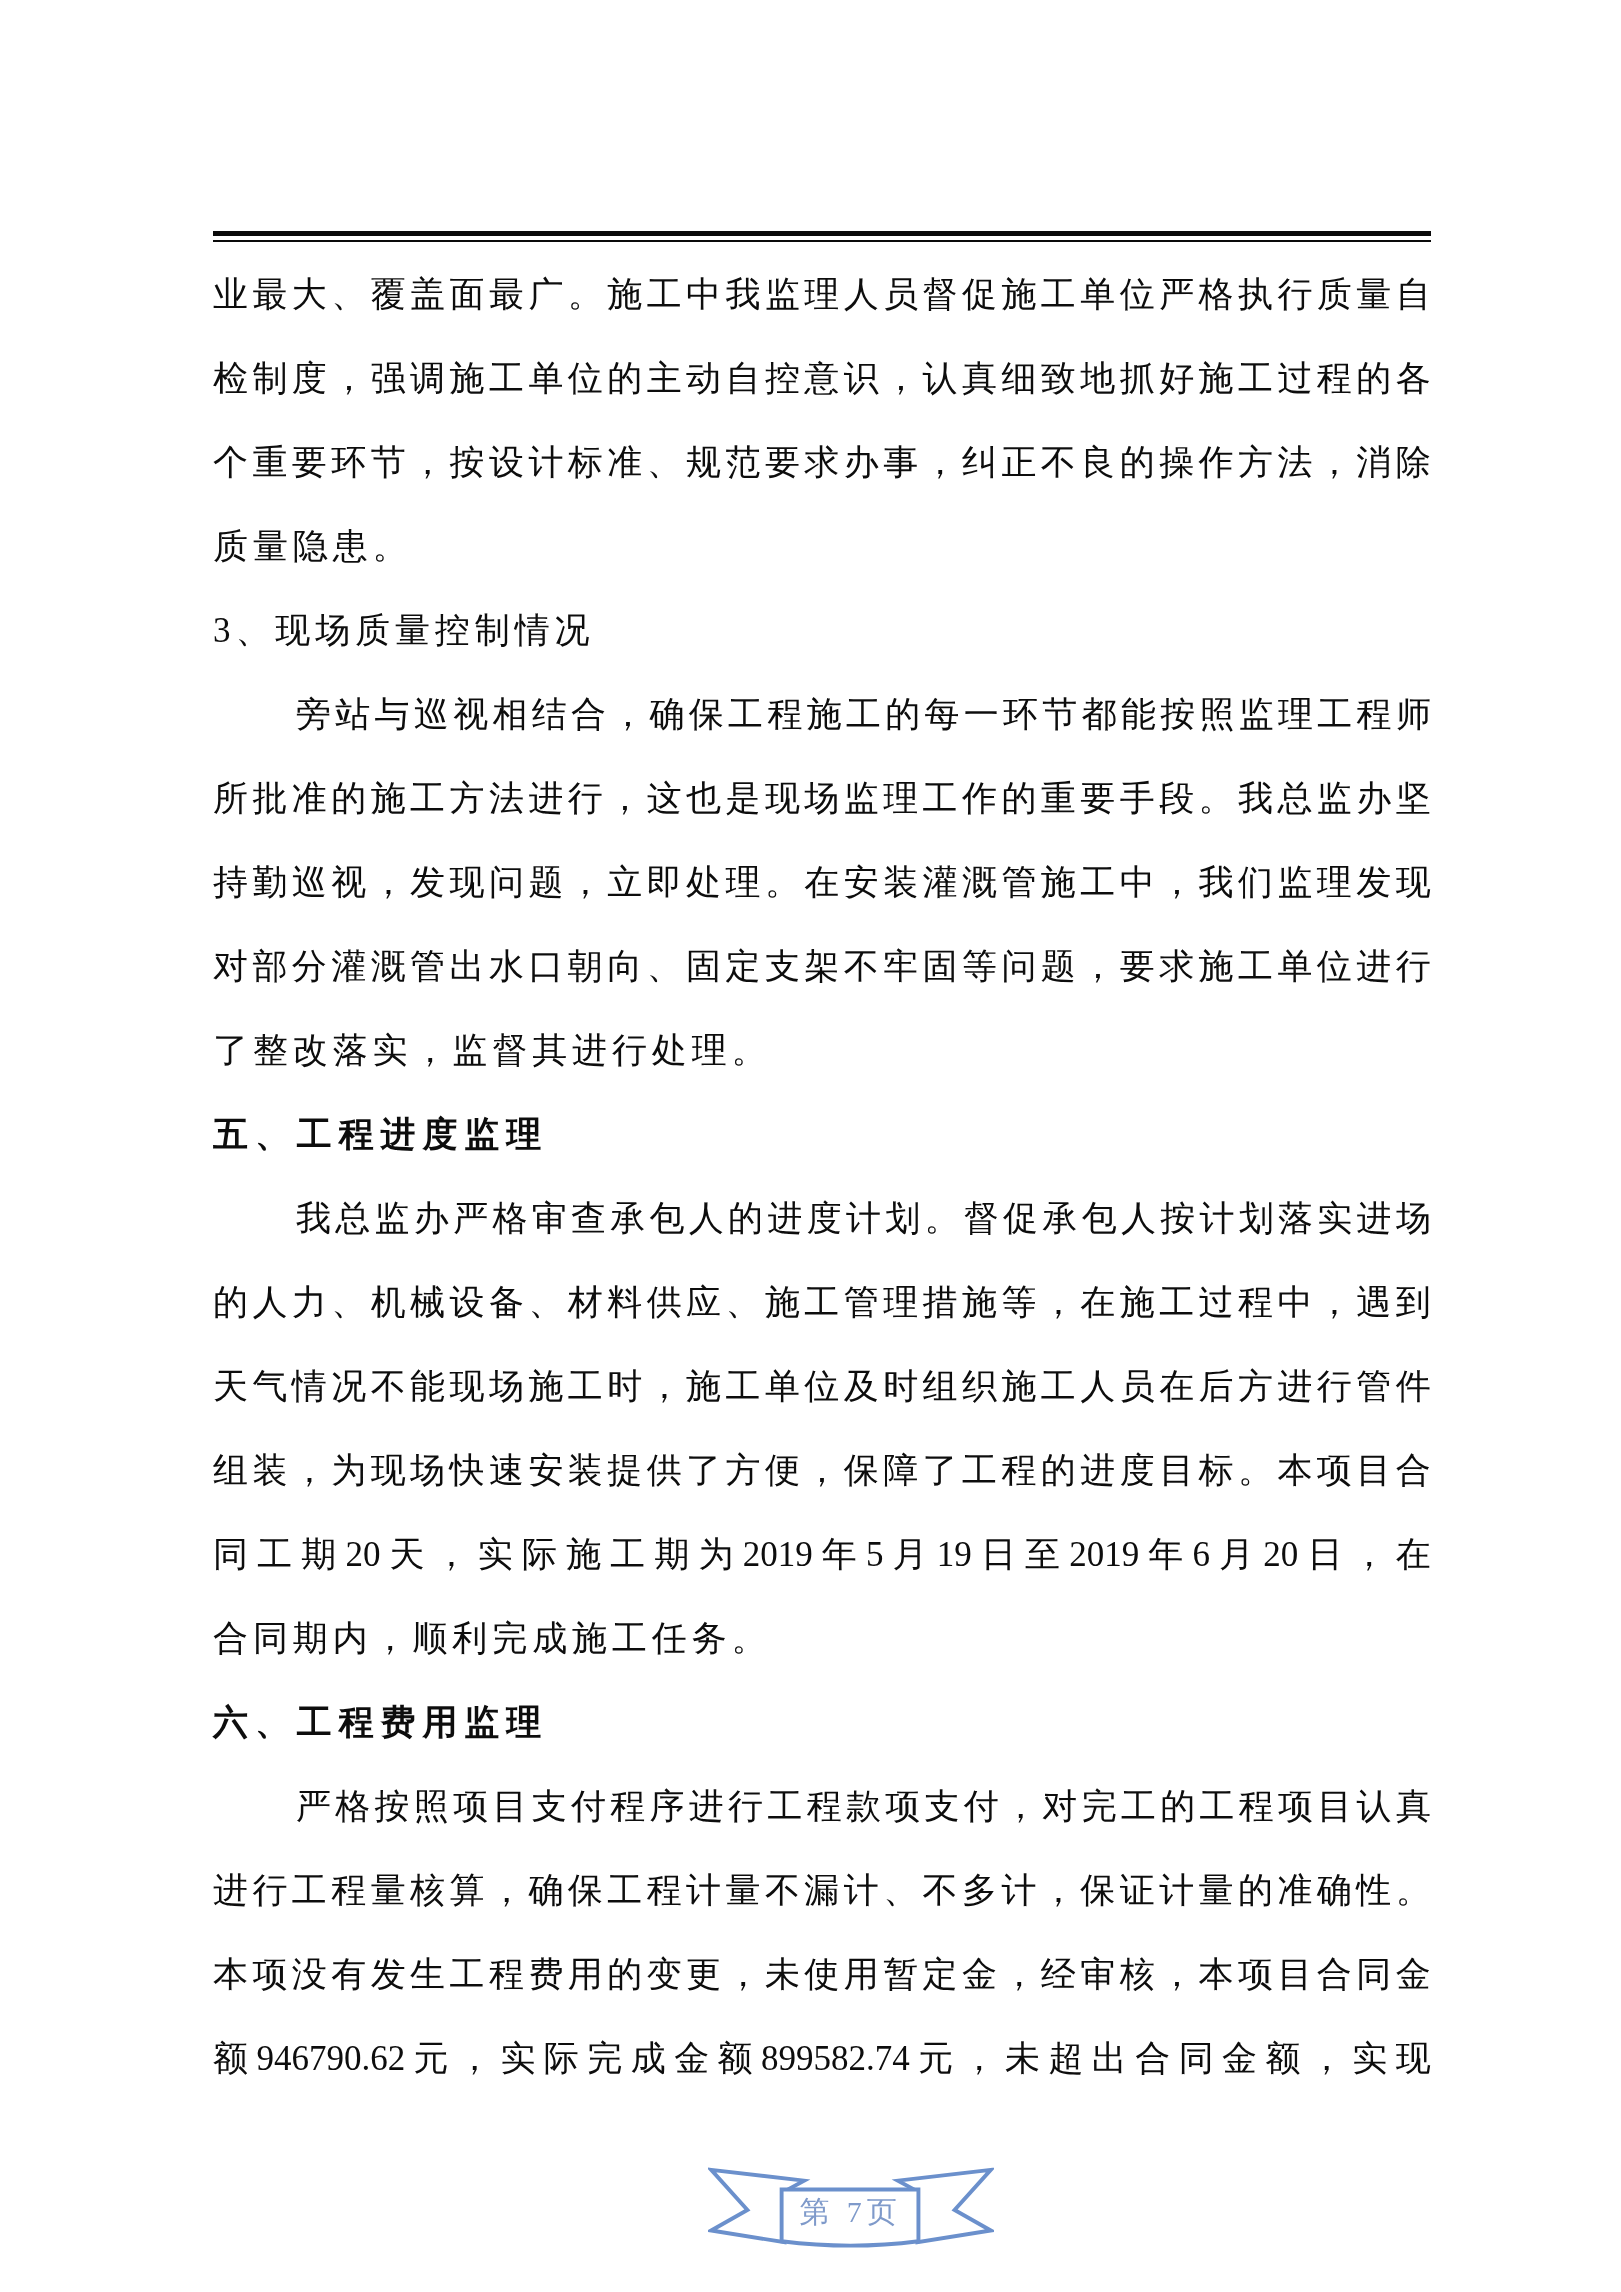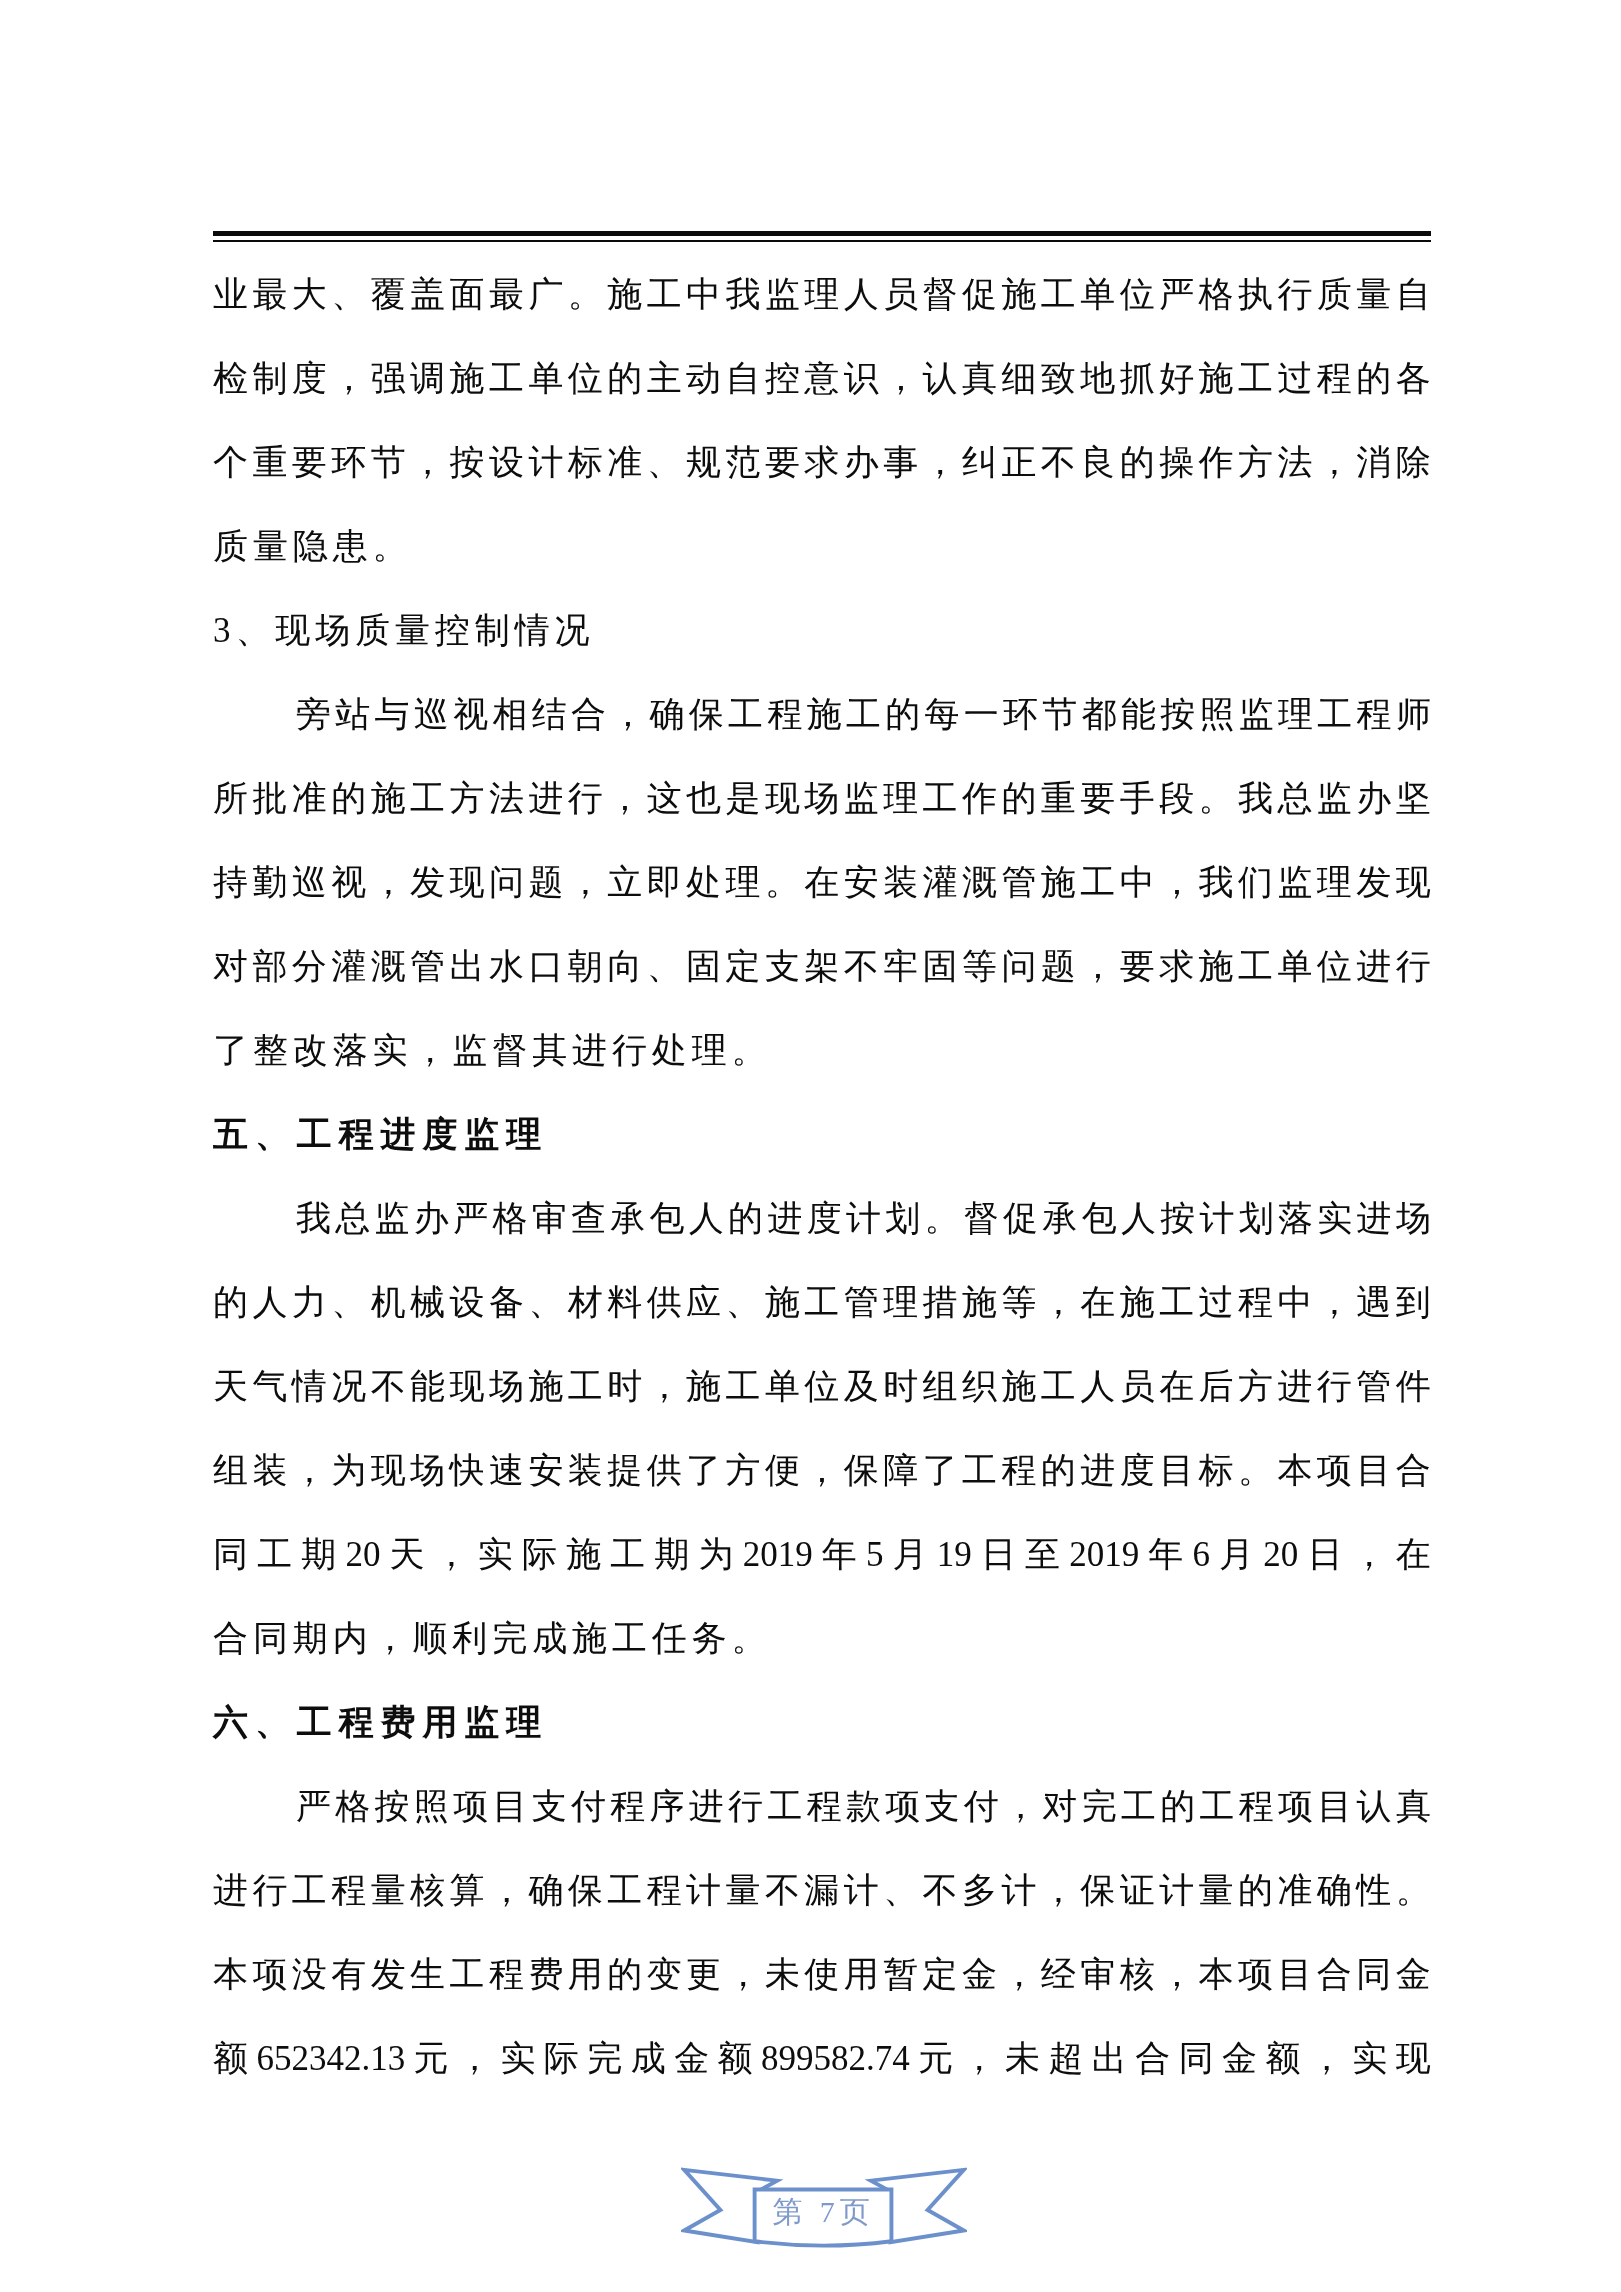--- a/index.html
+++ b/index.html
@@ -43,21 +43,21 @@
   }
   .doc-line.justify { justify-content: space-between; }
   .doc-line.plain   { justify-content: flex-start; gap: 4.9px; }
   .doc-line.indent  { padding-left: 83px; }
   .doc-line.heading { font-weight: 700; gap: 6.9px; }
   .tok { white-space: pre; }
   .tok.latin { font-family: "Liberation Serif", "DejaVu Serif", serif; }
   
   .footer-ribbon {
     position: absolute;
-    left: 681px;
+    left: 708px;
     top: 2166px;
     width: 286px;
     height: 86px;
   }
   .footer-ribbon svg {
     position: absolute;
     left: 0; top: 0;
     width: 286px; height: 86px;
     display: block;
   }
@@ -632,21 +632,21 @@
         <span class="tok">，</span>
         <span class="tok">本</span>
         <span class="tok">项</span>
         <span class="tok">目</span>
         <span class="tok">合</span>
         <span class="tok">同</span>
         <span class="tok">金</span>
       </div>
       <div class="doc-line justify" style="color: rgb(13, 13, 13);">
         <span class="tok">额</span>
-        <span class="tok latin">652342.13</span>
+        <span class="tok latin">946790.62</span>
         <span class="tok">元</span>
         <span class="tok">，</span>
         <span class="tok">实</span>
         <span class="tok">际</span>
         <span class="tok">完</span>
         <span class="tok">成</span>
         <span class="tok">金</span>
         <span class="tok">额</span>
         <span class="tok latin">899582.74</span>
         <span class="tok">元</span>

